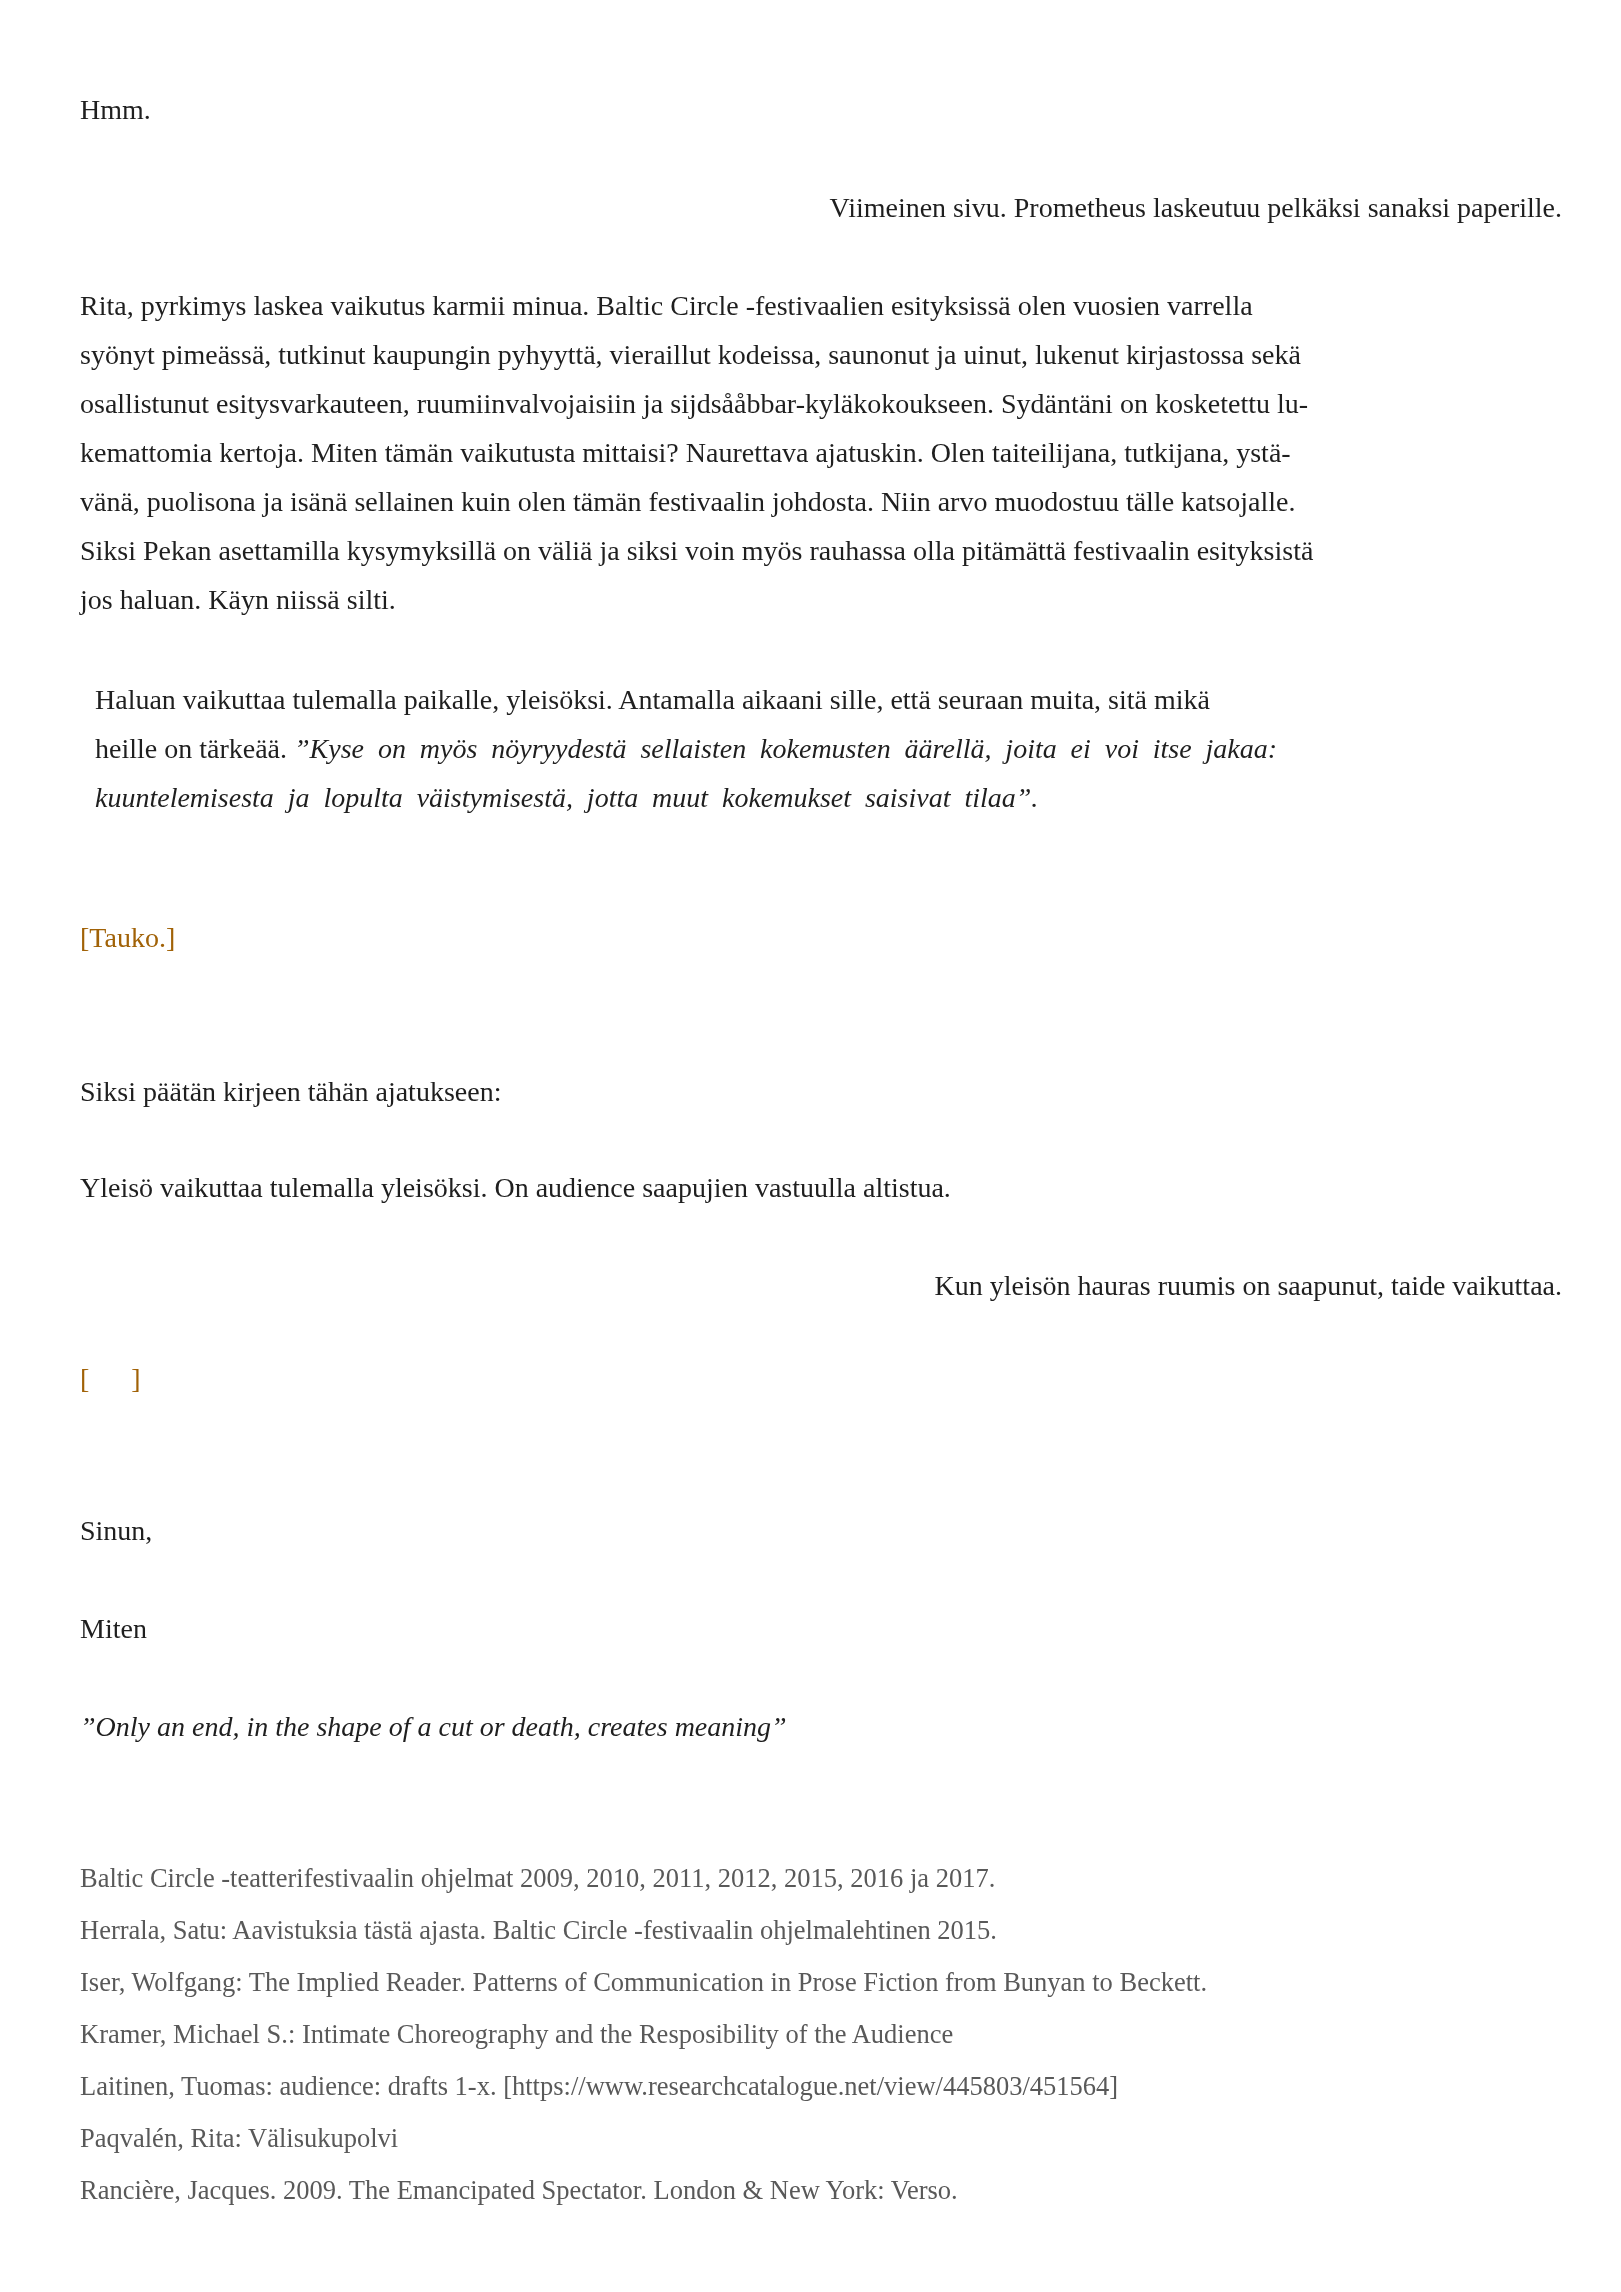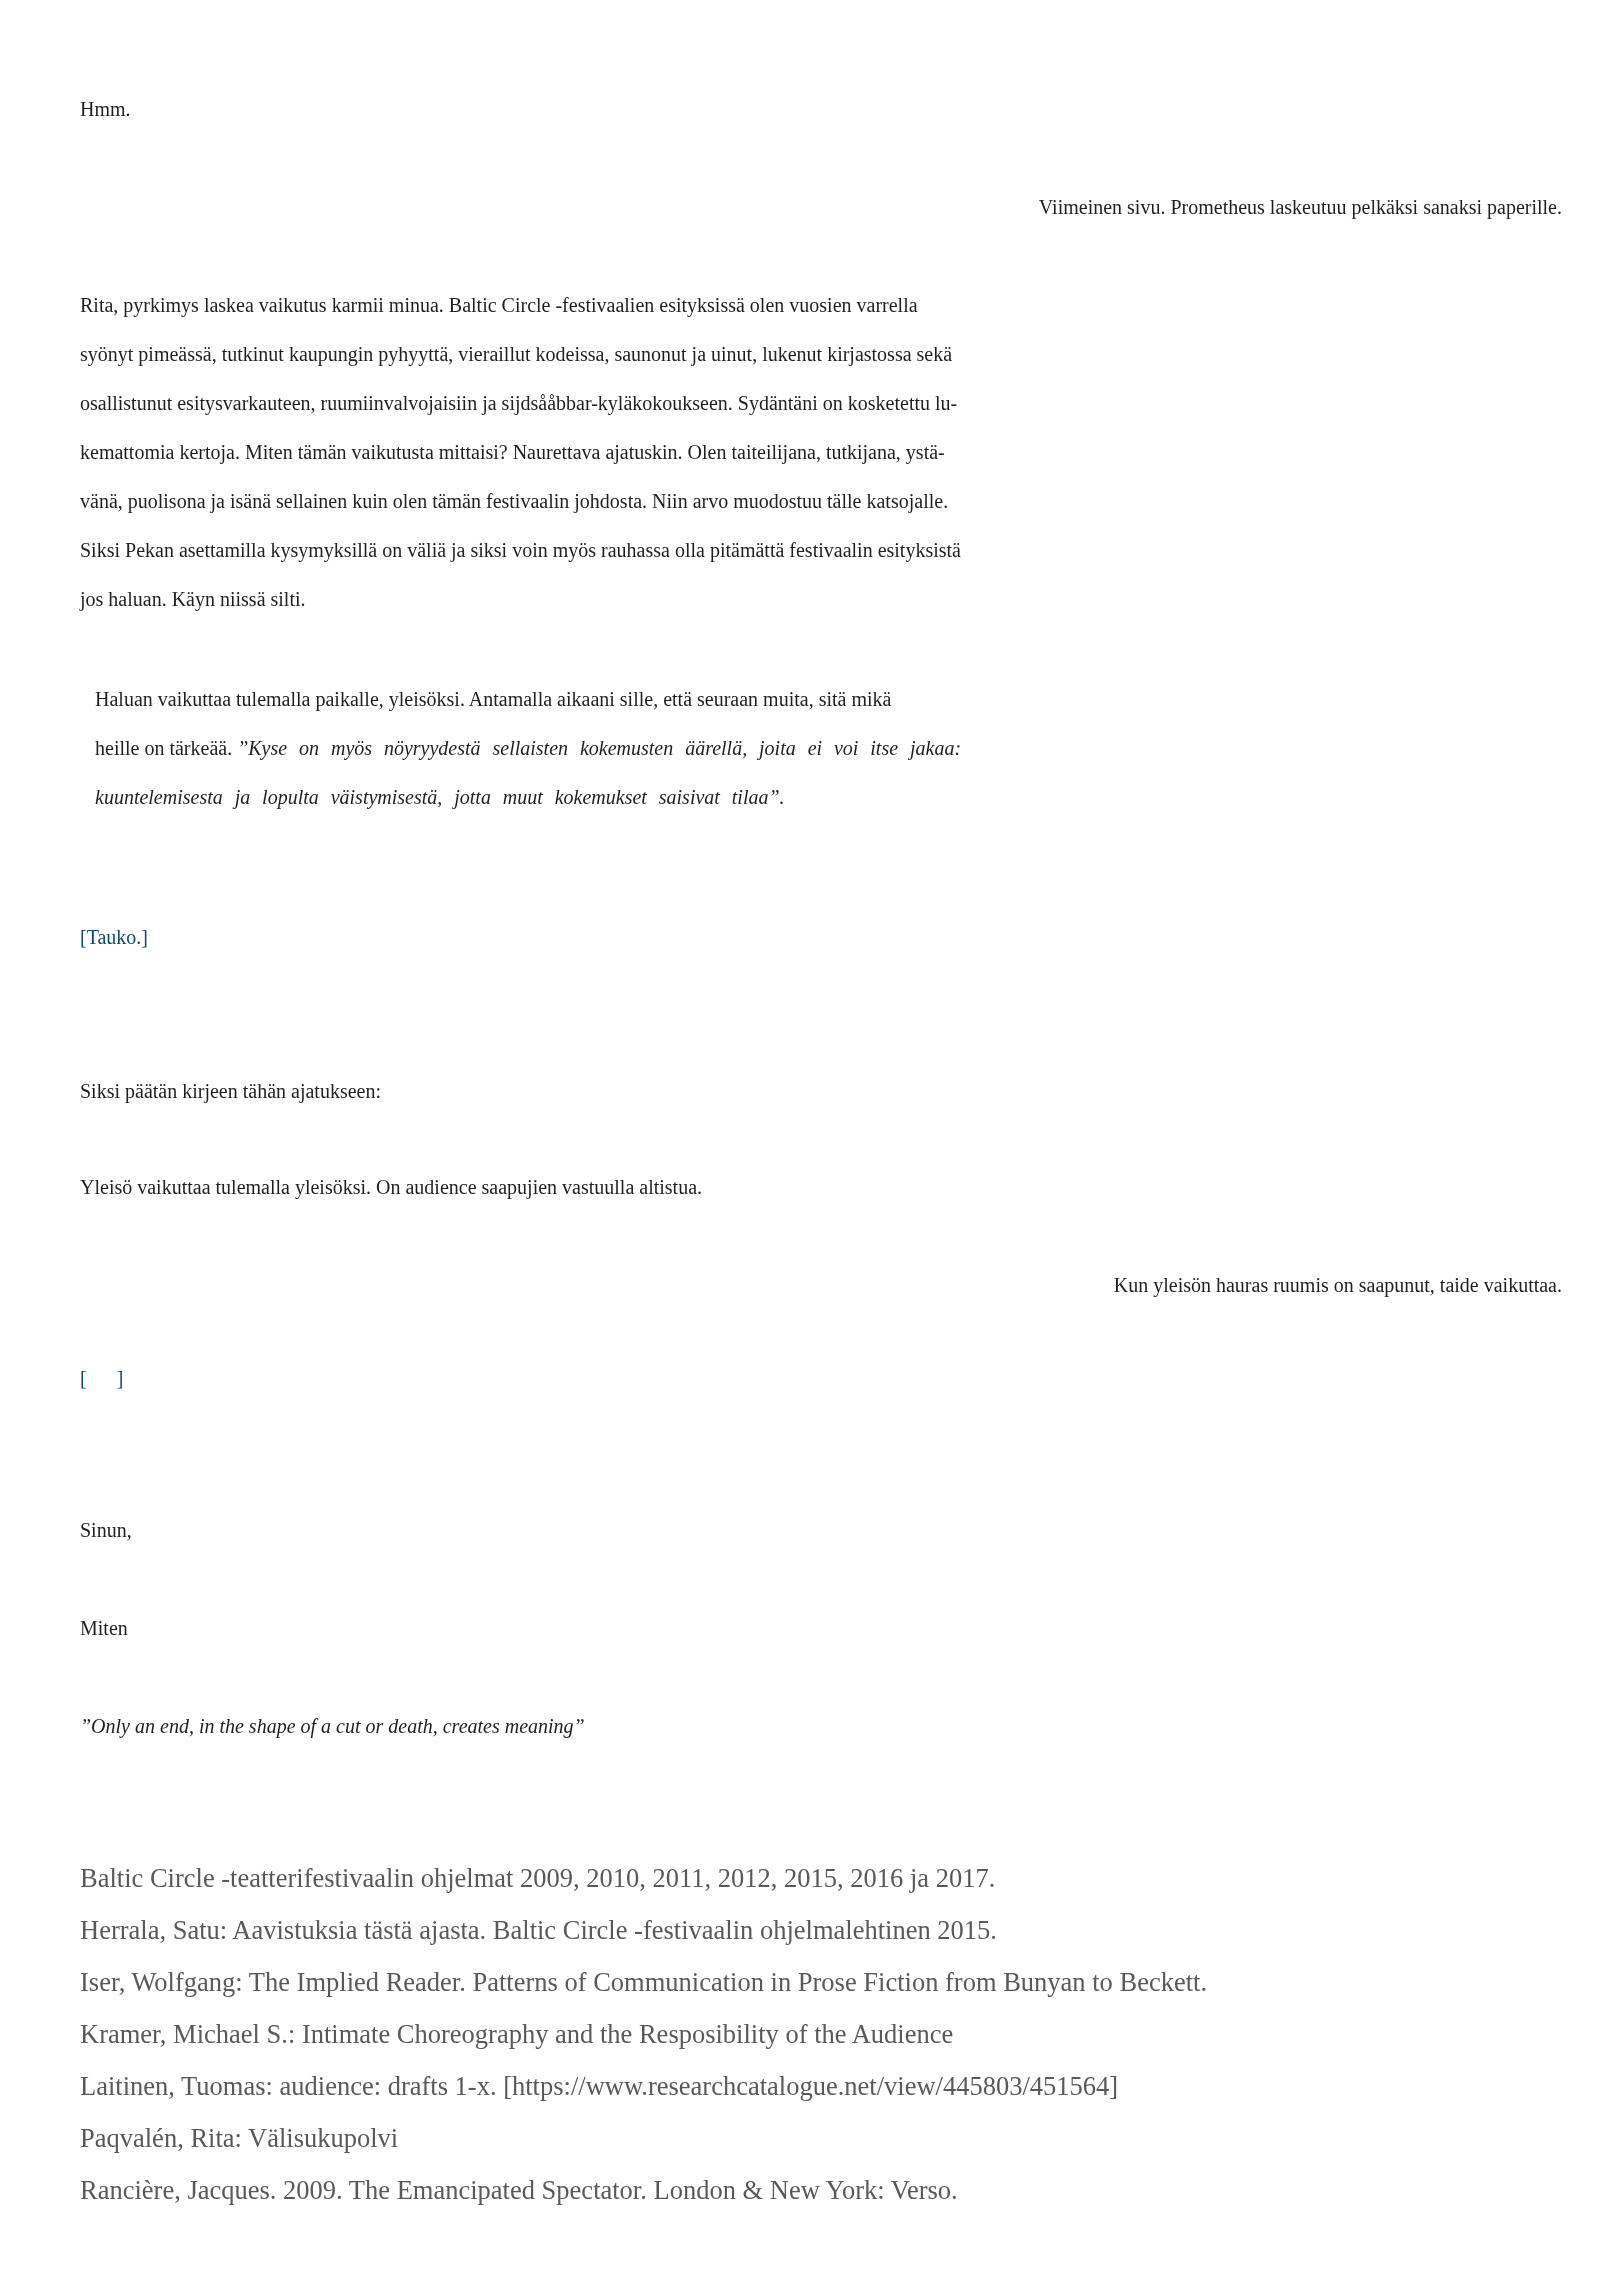--- a/index.html
+++ b/index.html
@@ -9,26 +9,26 @@
     height: 2293px;
     box-sizing: border-box;
     padding: 0 59px 0 80px;
     background: #ffffff;
     font-family: "Liberation Serif", "DejaVu Serif", serif;
     color: #1f1f1f;
     overflow: hidden;
   }
   p, ul { margin: 0; padding: 0; }
   .body-text {
-    font-size: 20px;
+    font-size: 28px;
     line-height: 49px;
     white-space: pre-line;
   }
   .pre { white-space: pre-wrap; }
-  .red { color: #0c4a6e; }
+  .red { color: #a16207; }
   .quote-italic {
     font-style: italic;
     word-spacing: 6.9px;
     white-space: pre-wrap;
   }
   .epigraph-line { font-style: italic; }
   .brackets-empty { white-space: pre; }
   .m-greeting   { margin-top: 85px; }
   .m-lastpage   { margin-top: 49px; text-align: right; }
   .m-para1      { margin-top: 49px; }

